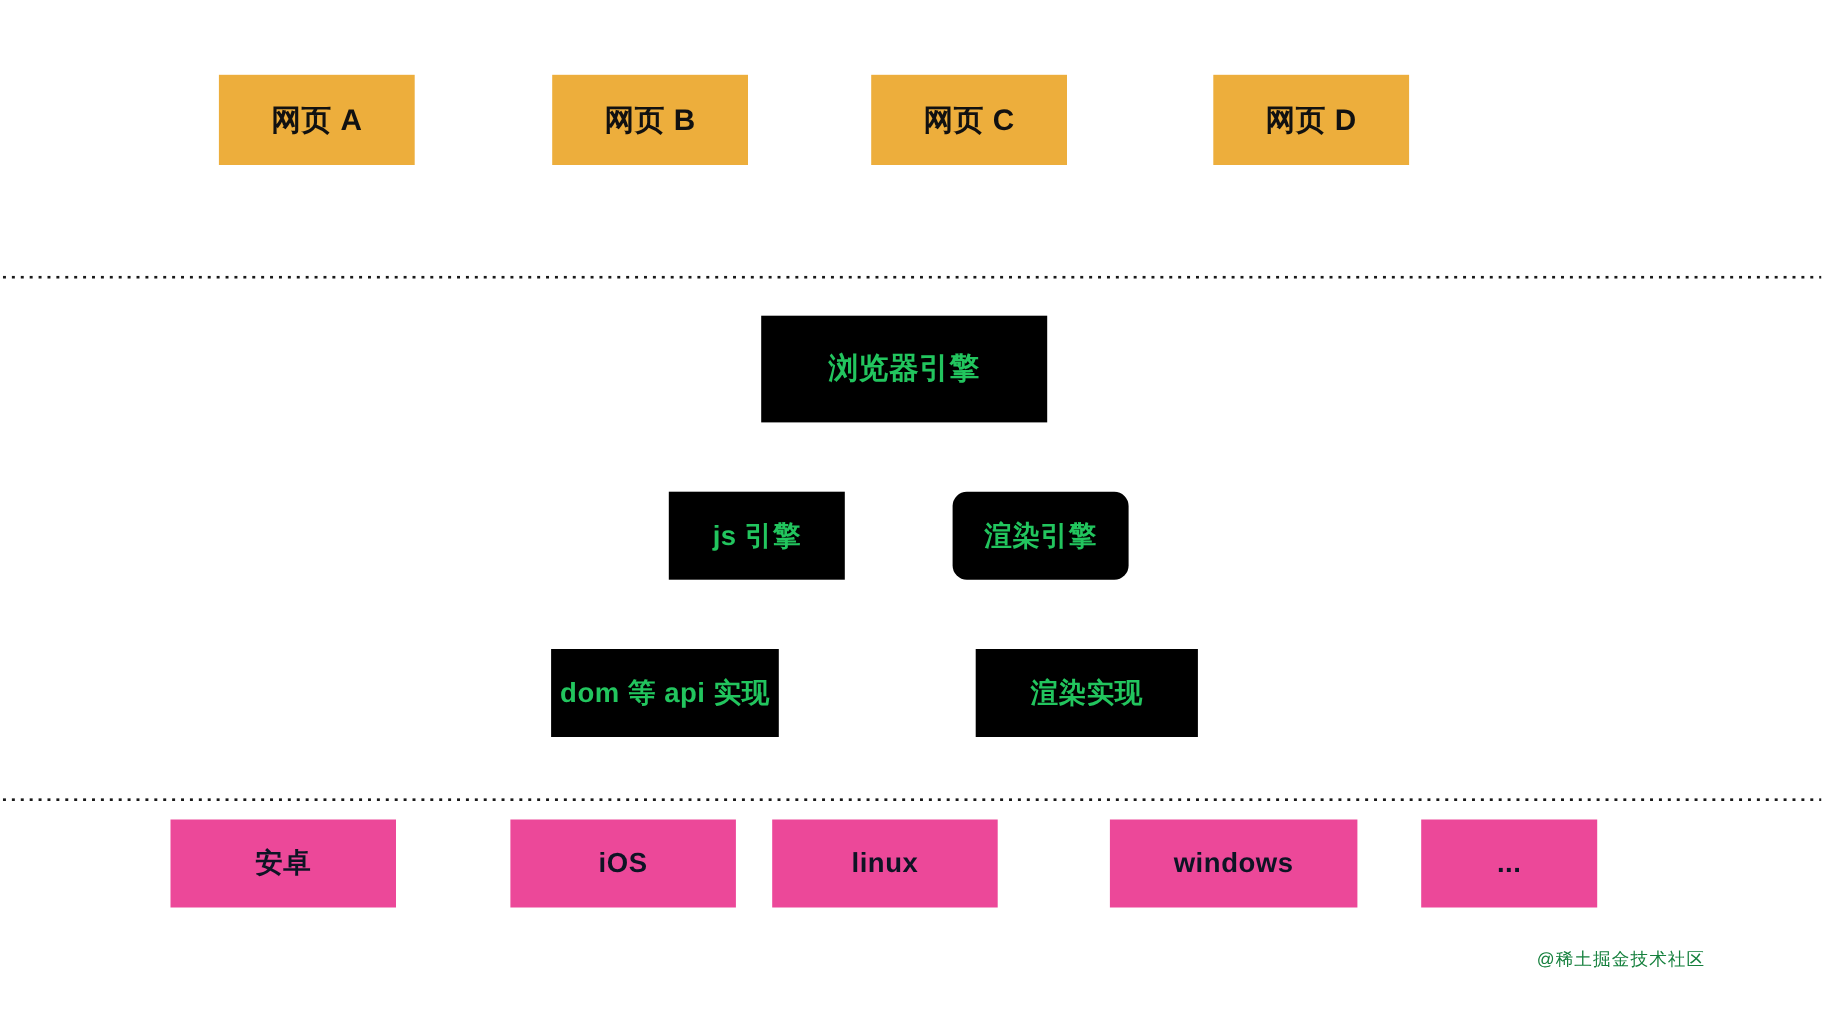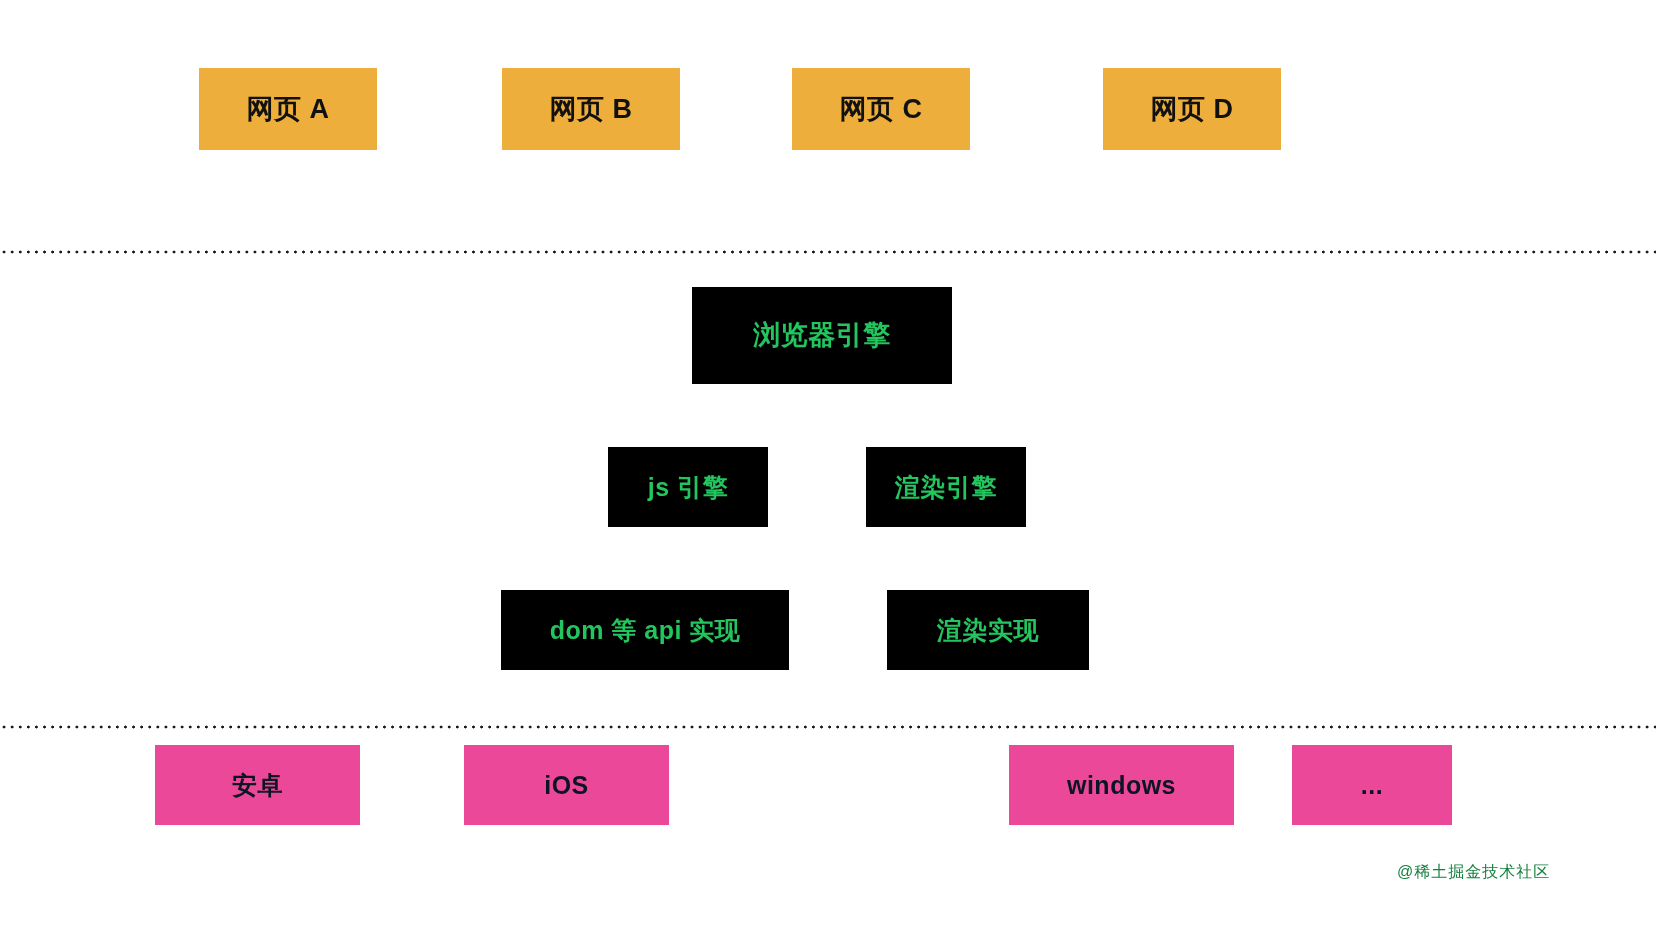--- a/index.html
+++ b/index.html
@@ -80,38 +80,41 @@
     </div>
 
   <div class="layer-divider" id="div-0" style="top: 250px;"></div>
 
   <div class="box box-engine" id="eng-0" style="left: 692px; top: 287px; width: 260px; height: 97px; font-size: 27px;">
       <span>浏览器引擎</span>
     </div>
   <div class="box box-engine" id="eng-1" style="left: 608px; top: 447px; width: 160px; height: 80px; font-size: 25px;">
       <span>js 引擎</span>
     </div>
-  <div class="box box-engine" id="eng-2" style="left: 866px; top: 447px; width: 160px; height: 80px; font-size: 25px;">
+  <div class="box box-engine" id="eng-2" style="left: 866px; top: 447px; width: 160px; height: 80px; font-size: 25px; border-radius: 13px;">
       <span>渲染引擎</span>
     </div>
-  <div class="box box-engine" id="eng-3" style="left: 501px; top: 590px; width: 288px; height: 80px; font-size: 25px;">
+  <div class="box box-engine" id="eng-3" style="left: 501px; top: 590px; width: 207px; height: 80px; font-size: 25px;">
       <span>dom 等 api 实现</span>
     </div>
   <div class="box box-engine" id="eng-4" style="left: 887px; top: 590px; width: 202px; height: 80px; font-size: 25px;">
       <span>渲染实现</span>
     </div>
 
   <div class="layer-divider" id="div-1" style="top: 725px;"></div>
 
   <div class="box box-os" id="os-0" style="left: 155px; top: 745px; width: 205px; height: 80px; font-size: 25px;">
       <span>安卓</span>
     </div>
   <div class="box box-os" id="os-1" style="left: 420px; top: 745px; width: 205px; height: 80px; font-size: 25px; margin-left: 44px;">
       <span>iOS</span>
     </div>
+  <div class="box box-os" id="os-2" style="left: 702px; top: 745px; width: 205px; height: 80px; font-size: 25px;">
+      <span>linux</span>
+    </div>
   <div class="box box-os" id="os-3" style="left: 1009px; top: 745px; width: 225px; height: 80px; font-size: 25px; align-items: center;">
       <span>windows</span>
     </div>
   <div class="box box-os" id="os-4" style="left: 1292px; top: 745px; width: 160px; height: 80px; font-size: 25px;">
       <span>...</span>
     </div>
 
   <div class="watermark" id="wm" style="left: 1397px; top: 862px;">@稀土掘金技术社区</div>
 
 </div>

